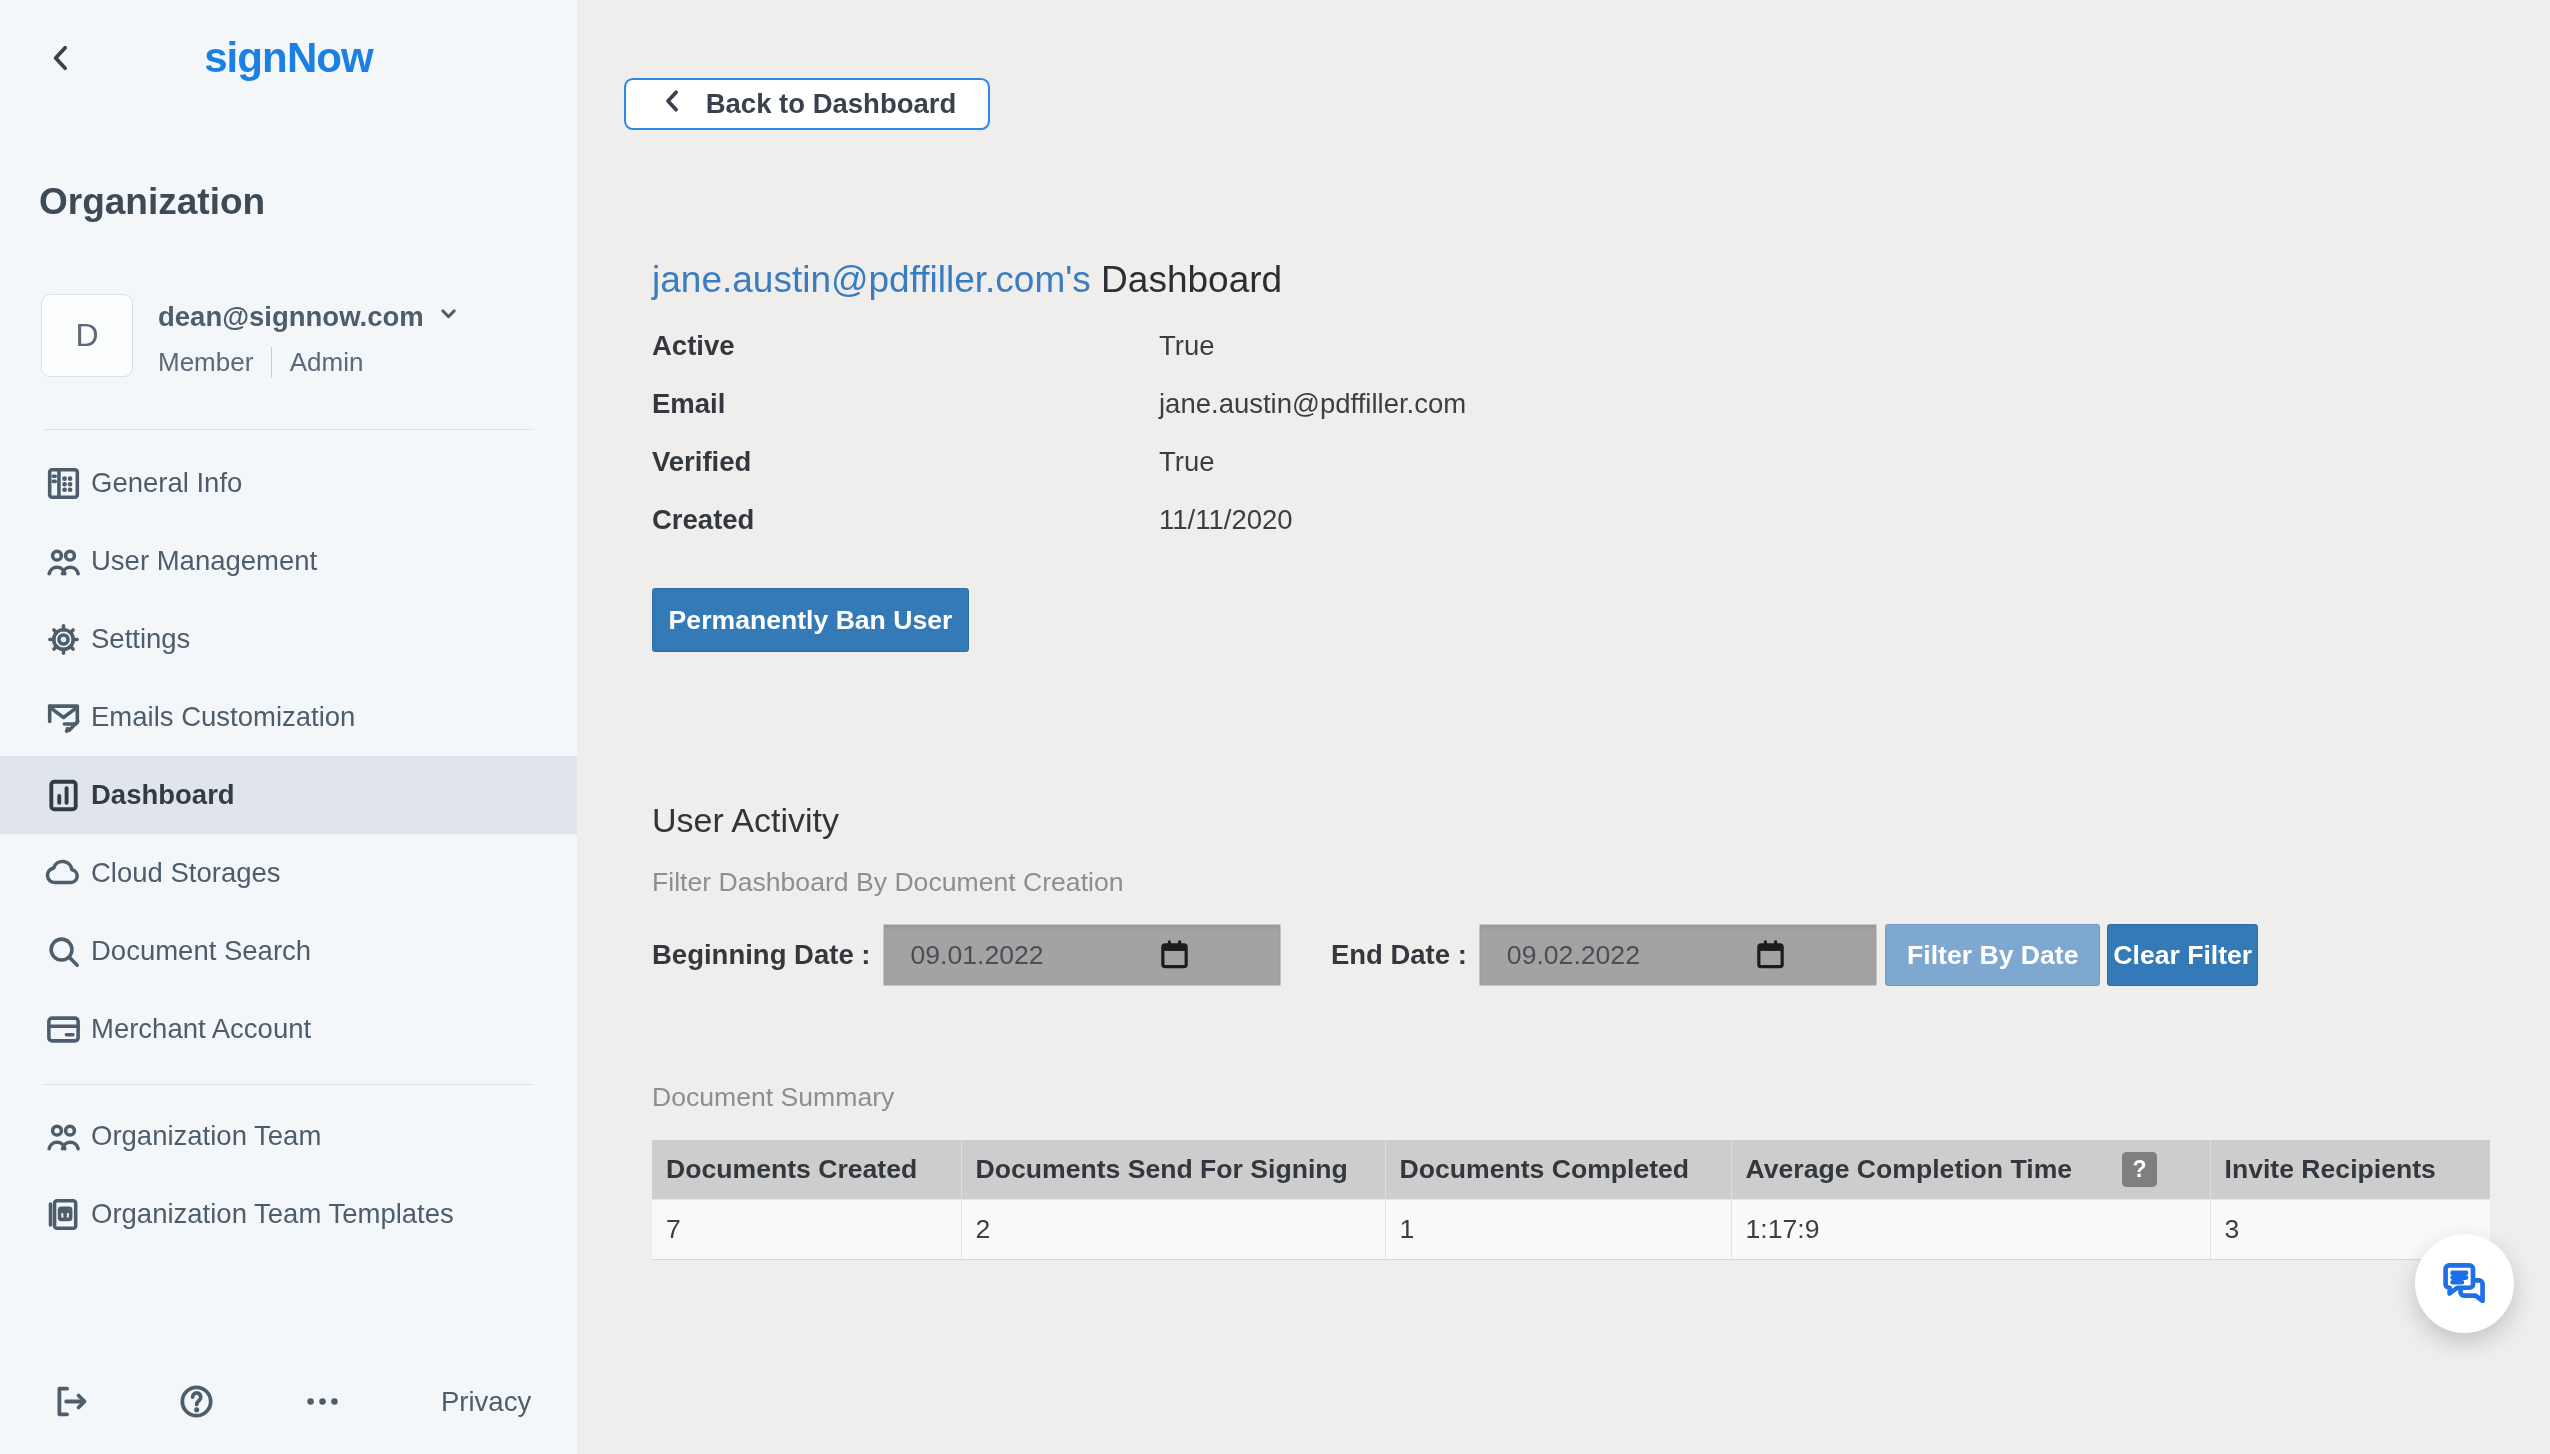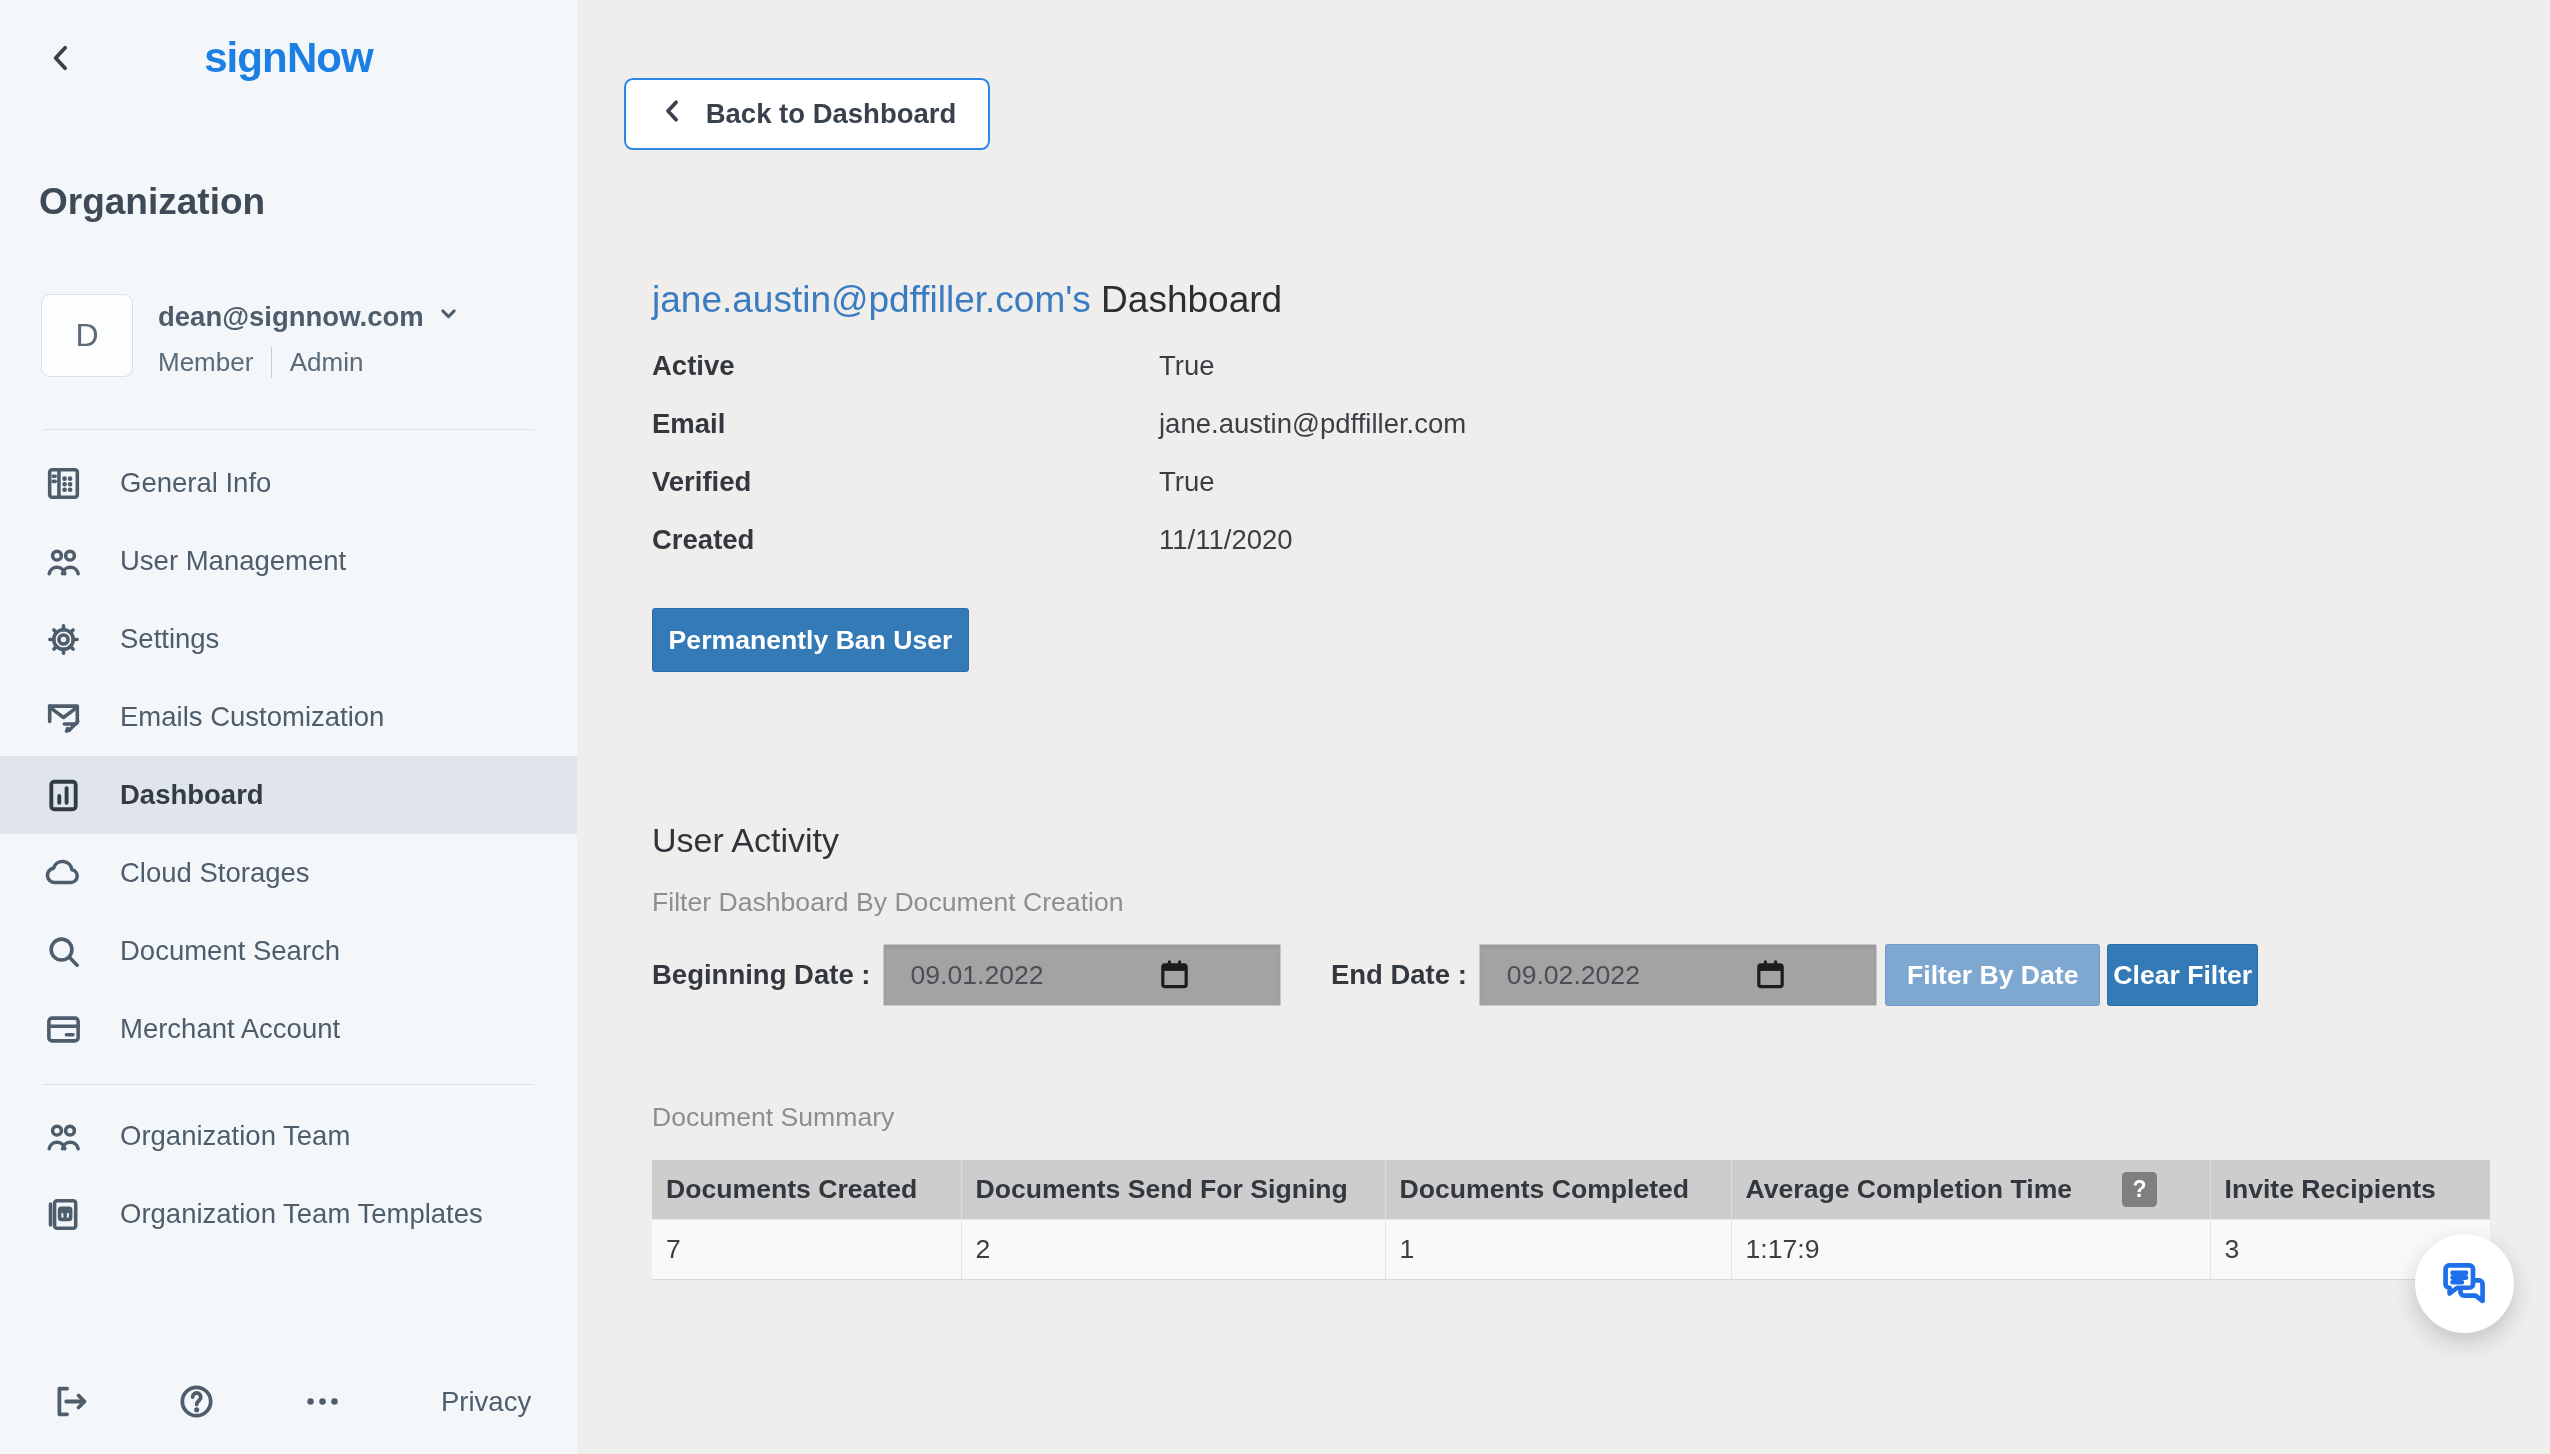--- a/index.html
+++ b/index.html
@@ -39,40 +39,40 @@
     margin-top: 7px; font-size: 27.5px; font-weight: 700; color: #4E5D6C;
     display: flex; align-items: center; gap: 12.4px; cursor: pointer;
   }
   .user-roles { margin-top: 14px; font-size: 26px; color: #5A6A78; display: flex; }
   .role-admin { border-left: 1.8px solid #C7CDD4; margin-left: 17.7px; padding-left: 17.7px; }
   .divider { border-top: 1.8px solid #DFE3E7; margin: 51px 43px 0 43px; }
   .divider.d2 { margin-top: 16px; }
   .nav { margin-top: 14px; }
   .nav.n2 { margin-top: 12.4px; }
   .nav-item {
-    height: 78px; display: flex; align-items: center; gap: 37px;
+    height: 78px; display: flex; align-items: center; gap: 8px;
     padding-left: 44px; font-size: 27.5px; color: #4E5D6C; cursor: pointer;
     white-space: nowrap;
   }
   .nav-item .nicon { line-height: 0; flex: 0 0 auto; }
   .nav-item.active { background: #E0E5EB; color: #333C46; font-weight: 700; }
   .sidebar-footer {
     margin-top: auto; padding: 0 0 32px 50px;
     display: flex; align-items: center; gap: 41px;
   }
   .foot-btn { background: none; border: none; color: #4E5D6C; cursor: pointer; line-height: 0; }
   .foot-btn + .foot-btn { margin-left: 44px; }
   .privacy-link { margin-left: 57px; font-size: 27.5px; color: #4E5D6C; text-decoration: none; cursor: pointer; }
 
   
   .main { flex: 1; background: #EFEEED; position: relative; }
   .back-row { margin: 78px 0 0 47px; }
   .back-btn {
     display: inline-flex; align-items: center; gap: 17.7px;
-    height: 72px; padding: 0 32px;
+    height: 52px; padding: 0 32px;
     background: #FFFFFF; border: 2.7px solid #2D87E8; border-radius: 8.9px;
     font-family: inherit; font-size: 27.5px; font-weight: 700; color: #39424C; cursor: pointer;
   }
   .content { margin-left: 75px; }
   .page-heading { margin-top: 129px; font-size: 37px; font-weight: 500; color: #2B2F33; }
   .heading-link { color: #3A7CC0; cursor: pointer; }
   .section-label { margin-top: 48px; font-size: 26.6px; color: #8A8F94; }
   .details { margin-top: 16px; }
   .detail-row { height: 58px; display: flex; align-items: center; font-size: 27.5px; }
   .detail-label { width: 507px; font-weight: 700; color: #33383E; }

